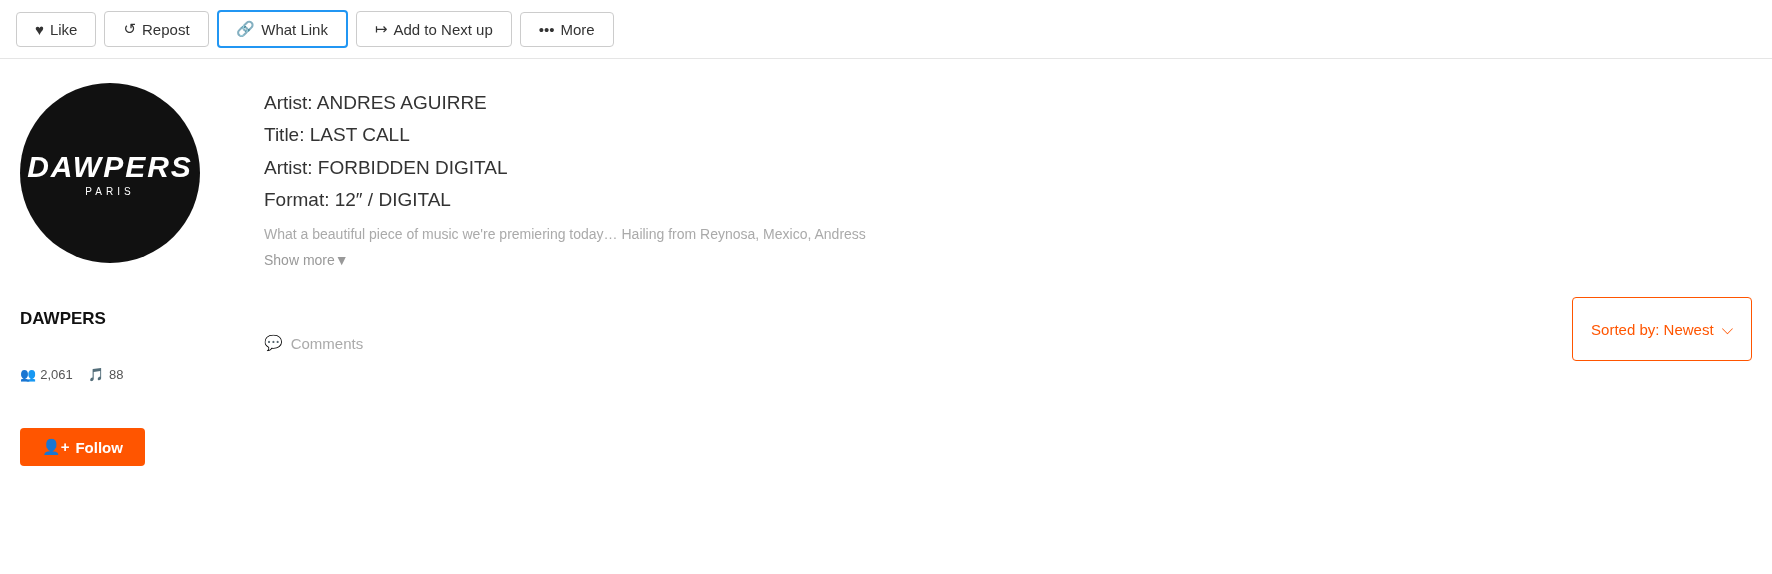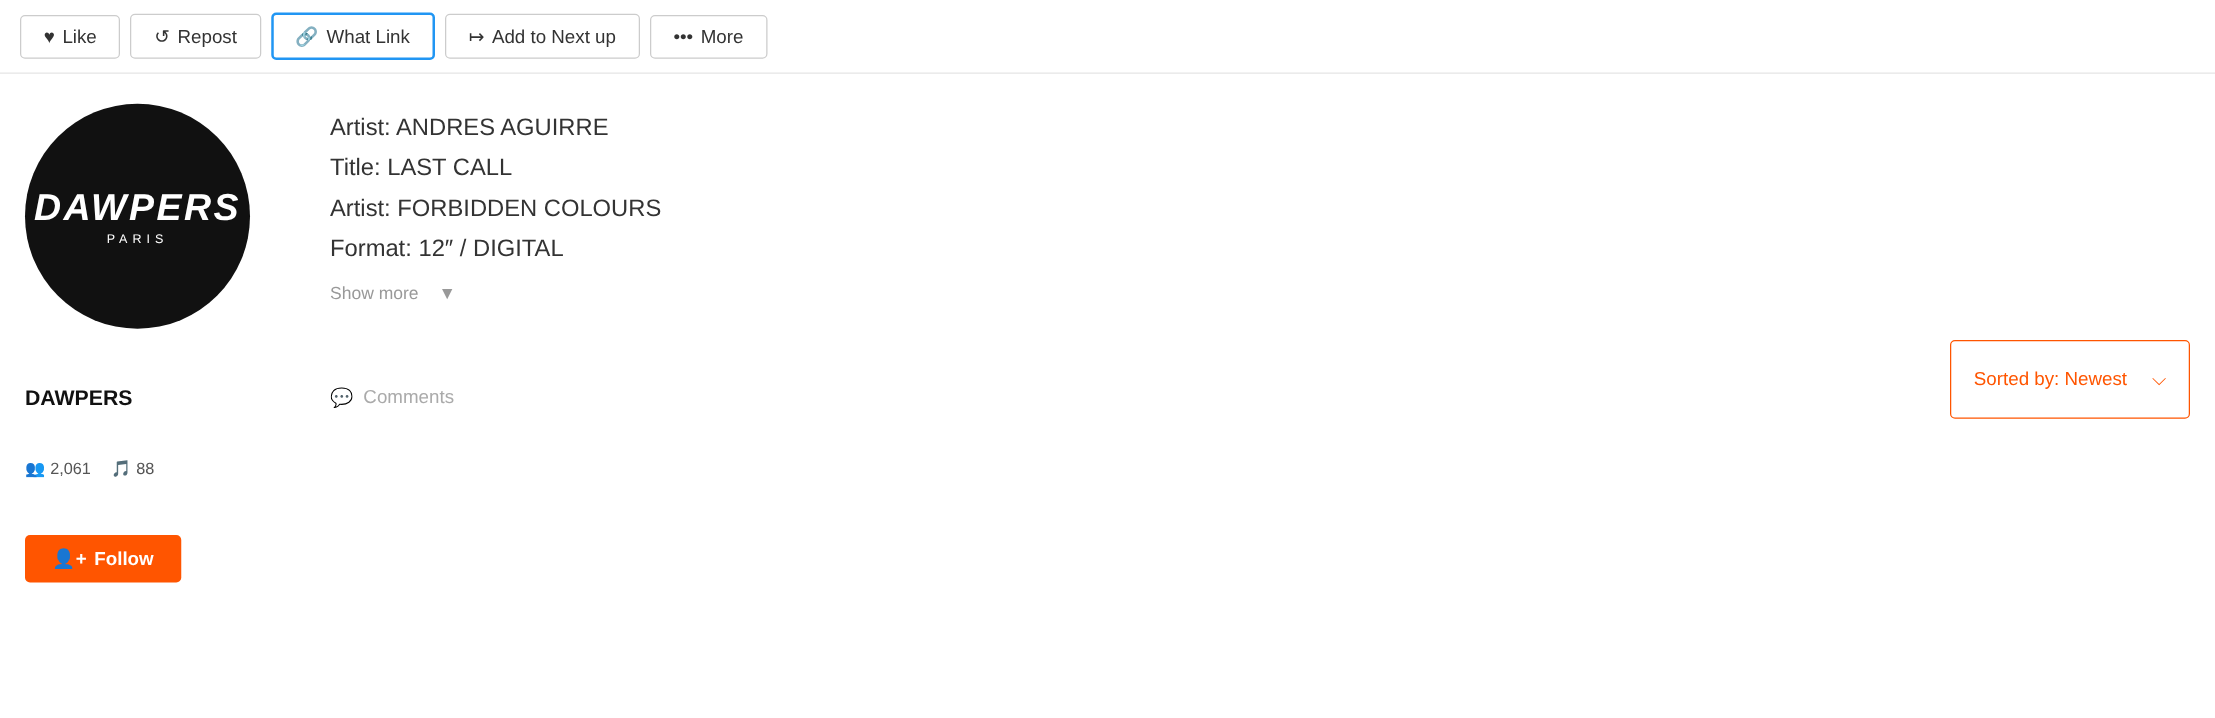--- a/index.html
+++ b/index.html
@@ -139,21 +139,21 @@
       color: #aaa;
       white-space: nowrap;
       overflow: hidden;
       text-overflow: ellipsis;
       max-width: 900px;
     }
 
     .show-more-btn {
       display: inline-flex;
       align-items: center;
-      gap: 16px;
+      gap: 0;
       margin-top: 10px;
       background: none;
       border: none;
       color: #999;
       font-size: 14px;
       cursor: pointer;
       padding: 0;
     }
 
     .comments-section {
@@ -163,21 +163,21 @@
       margin-top: 28px;
       font-size: 15px;
       color: #aaa;
     }
 
     
     .sorted-by-btn {
       margin-left: auto;
       display: inline-flex;
       align-items: center;
-      gap: 20px;
+      gap: 8px;
       padding: 22px 18px;
       border: 1.5px solid #f50;
       border-radius: 4px;
       background: #fff;
       color: #f50;
       font-size: 15px;
       cursor: pointer;
     }
 
     .comments-row {
@@ -247,28 +247,29 @@
       <p>
         <span>Artist:</span>
         <span>ANDRES AGUIRRE</span>
       </p>
       <p>
         <span>Title:</span>
         <span>LAST CALL</span>
       </p>
       <p>
         <span>Artist:</span>
-        <span>FORBIDDEN COLOURS</span>
+        <span>FORBIDDEN DIGITAL</span>
       </p>
       <p>
         <span>Format:</span>
         <span>12″ / DIGITAL</span>
       </p>
     </div>
 
+    <div class="track-description">What a beautiful piece of music we're premiering today…  Hailing from Reynosa, Mexico, Andress</div>
 
     <button class="show-more-btn">
       <span>Show more</span>
       <span>▼</span>
     </button>
 
     <div class="comments-row">
       <div class="comments-section">
         <span>💬</span>
         <span>Comments</span>

